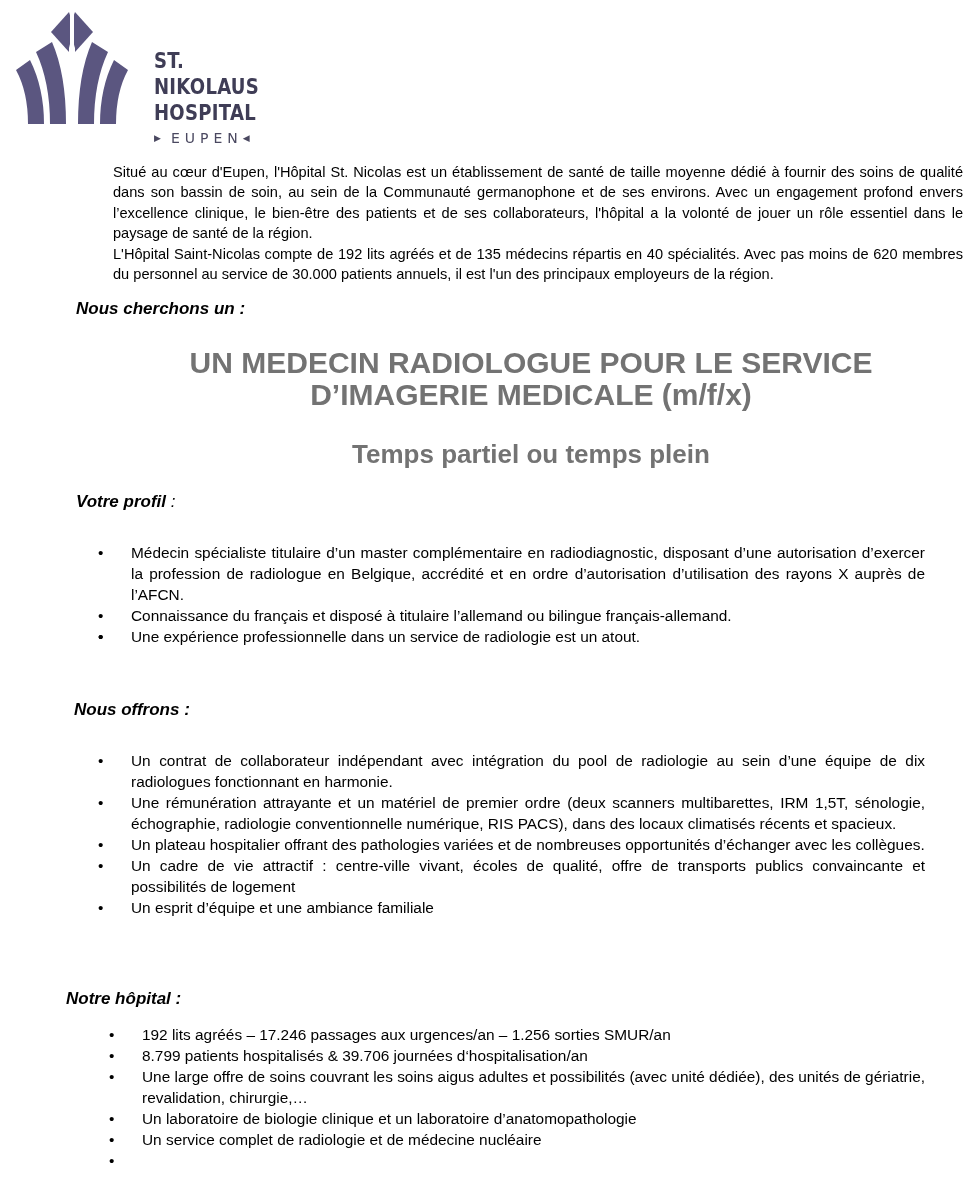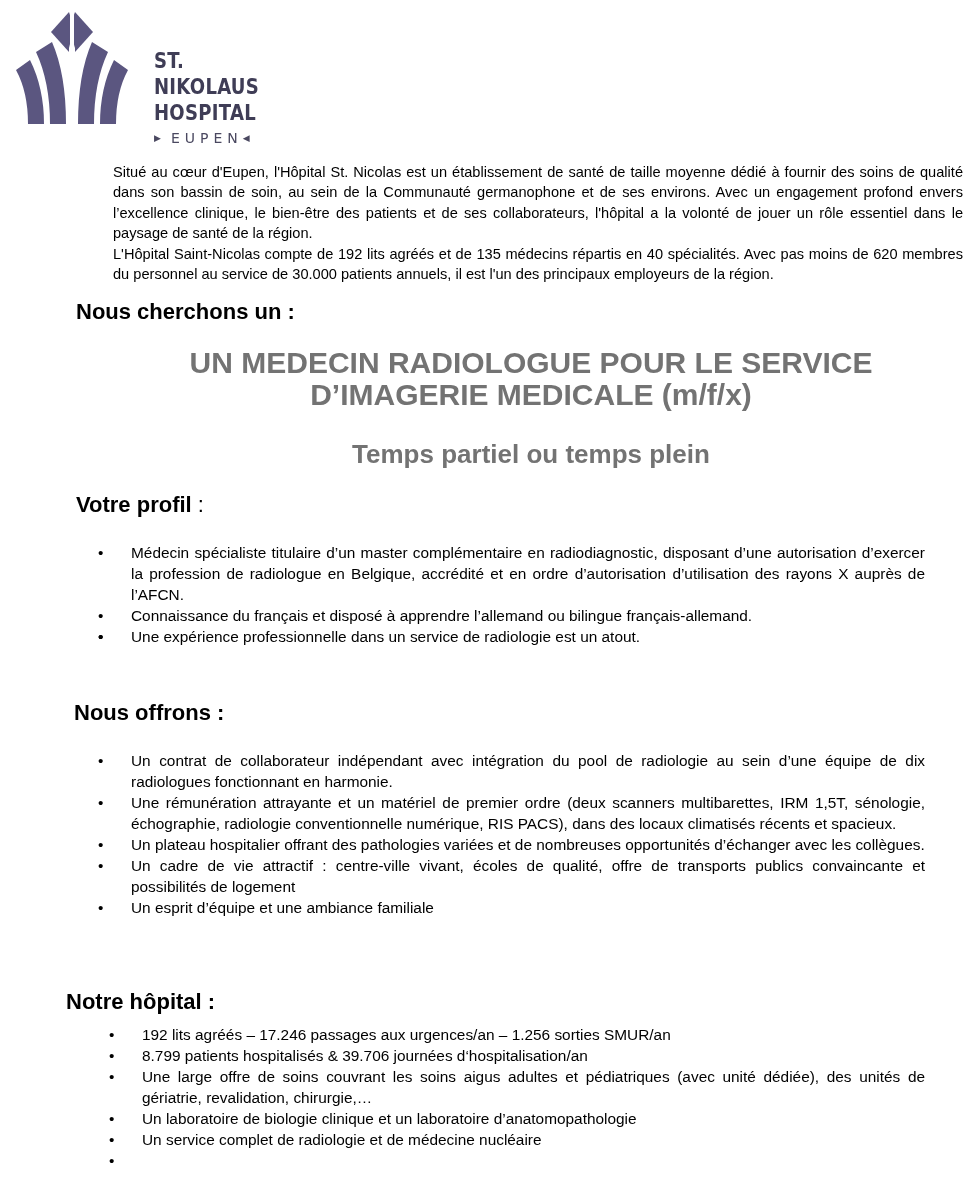--- a/index.html
+++ b/index.html
@@ -11,21 +11,21 @@
                font-family: "DejaVu Sans", sans-serif; }
   .logo-line1, .logo-line2 { font-size: 21px; font-weight: bold; line-height: 26px;
                letter-spacing: 0.3px; display: block; transform: scaleX(0.86); transform-origin: left; }
   .logo-line3 { display: flex; align-items: center; font-size: 14px; letter-spacing: 5px;
                 margin-top: 4px; color: #4a4860; font-family: "DejaVu Sans", sans-serif; }
   .tri { font-size: 9px; letter-spacing: 0; color: #4a4860; }
 
   .intro { position: absolute; left: 76px; top: 162px; width: 850px; font-size: 14.6px;
            line-height: 20.4px; text-align: justify; margin-left: 37px; }
   .intro p { margin: 0; }
-  .h-label { position: absolute; font-weight: bold; font-size: 22px; }
+  .h-label { position: absolute; font-weight: bold; font-size: 17px; font-style: italic; }
   .title { position: absolute; left: 0; width: 980px; text-align: center; color: #737373;
            font-weight: bold; margin-left: 41px; }
   .title1 { top: 347px; font-size: 30px; line-height: 32px; }
   .title2 { top: 439px; font-size: 26px; }
 
   ul.bl { position: absolute; margin: 0; padding: 0; list-style: none; font-size: 15.4px;
           line-height: 21px; }
   ul.bl li { position: relative; text-align: justify; }
   ul.bl li .bullet { position: absolute; left: -33px; top: 0; }
   .list-profil { left: 131px; top: 542px; width: 794px; }
@@ -74,37 +74,37 @@
 <div class="title title1">
   <div>UN MEDECIN RADIOLOGUE POUR LE SERVICE</div>
   <div>D’IMAGERIE MEDICALE (m/f/x)</div>
 </div>
 <div class="title title2">Temps partiel ou temps plein</div>
 
 <div class="h-label" style="left:76px; top:492px;"><span>Votre profil</span><span style="font-weight:normal"> :</span></div>
 
 <ul class="bl list-profil">
   <li><span class="bullet">•</span><span>Médecin spécialiste titulaire d’un master complémentaire en radiodiagnostic, disposant d’une autorisation d’exercer la profession de radiologue en Belgique, accrédité et en ordre d’autorisation d’utilisation des rayons X auprès de l’AFCN.</span></li>
-  <li><span class="bullet">•</span><span>Connaissance du français et disposé à apprendre l’allemand ou bilingue français-allemand.</span></li>
+  <li><span class="bullet">•</span><span>Connaissance du français et disposé à titulaire l’allemand ou bilingue français-allemand.</span></li>
   <li><span class="bullet">•</span></li>
   <li><span class="bullet">•</span><span>Une expérience professionnelle dans un service de radiologie est un atout.</span></li>
 </ul>
 
 <div class="h-label" style="left:74px; top:700px;">Nous offrons :</div>
 
 <ul class="bl list-offre">
   <li><span class="bullet">•</span><span>Un contrat de collaborateur indépendant avec intégration du pool de radiologie au sein d’une équipe de dix radiologues fonctionnant en harmonie.</span></li>
   <li><span class="bullet">•</span><span>Une rémunération attrayante et un matériel de premier ordre (deux scanners multibarettes, IRM 1,5T, sénologie, échographie, radiologie conventionnelle numérique, RIS PACS), dans des locaux climatisés récents et spacieux.</span></li>
   <li><span class="bullet">•</span><span>Un plateau hospitalier offrant des pathologies variées et de nombreuses opportunités d’échanger avec les collègues.</span></li>
   <li><span class="bullet">•</span><span>Un cadre de vie attractif : centre-ville vivant, écoles de qualité, offre de transports publics convaincante et possibilités de logement</span></li>
   <li><span class="bullet">•</span><span>Un esprit d’équipe et une ambiance familiale</span></li>
 </ul>
 
 <div class="h-label" style="left:66px; top:989px;">Notre hôpital :</div>
 
 <ul class="bl list-hopital">
   <li><span class="bullet">•</span><span>192 lits agréés – 17.246 passages aux urgences/an – 1.256 sorties SMUR/an</span></li>
   <li><span class="bullet">•</span><span>8.799 patients hospitalisés &amp; 39.706 journées d‘hospitalisation/an</span></li>
-  <li><span class="bullet">•</span><span>Une large offre de soins couvrant les soins aigus adultes et pédiatriques (avec unité dédiée), des unités de gériatrie, revalidation, chirurgie,…</span></li>
+  <li><span class="bullet">•</span><span>Une large offre de soins couvrant les soins aigus adultes et possibilités (avec unité dédiée), des unités de gériatrie, revalidation, chirurgie,…</span></li>
   <li><span class="bullet">•</span><span>Un laboratoire de biologie clinique et un laboratoire d’anatomopathologie</span></li>
   <li><span class="bullet">•</span><span>Un service complet de radiologie et de médecine nucléaire</span></li>
   <li><span class="bullet">•</span></li>
 </ul>
 
 </body></html>

